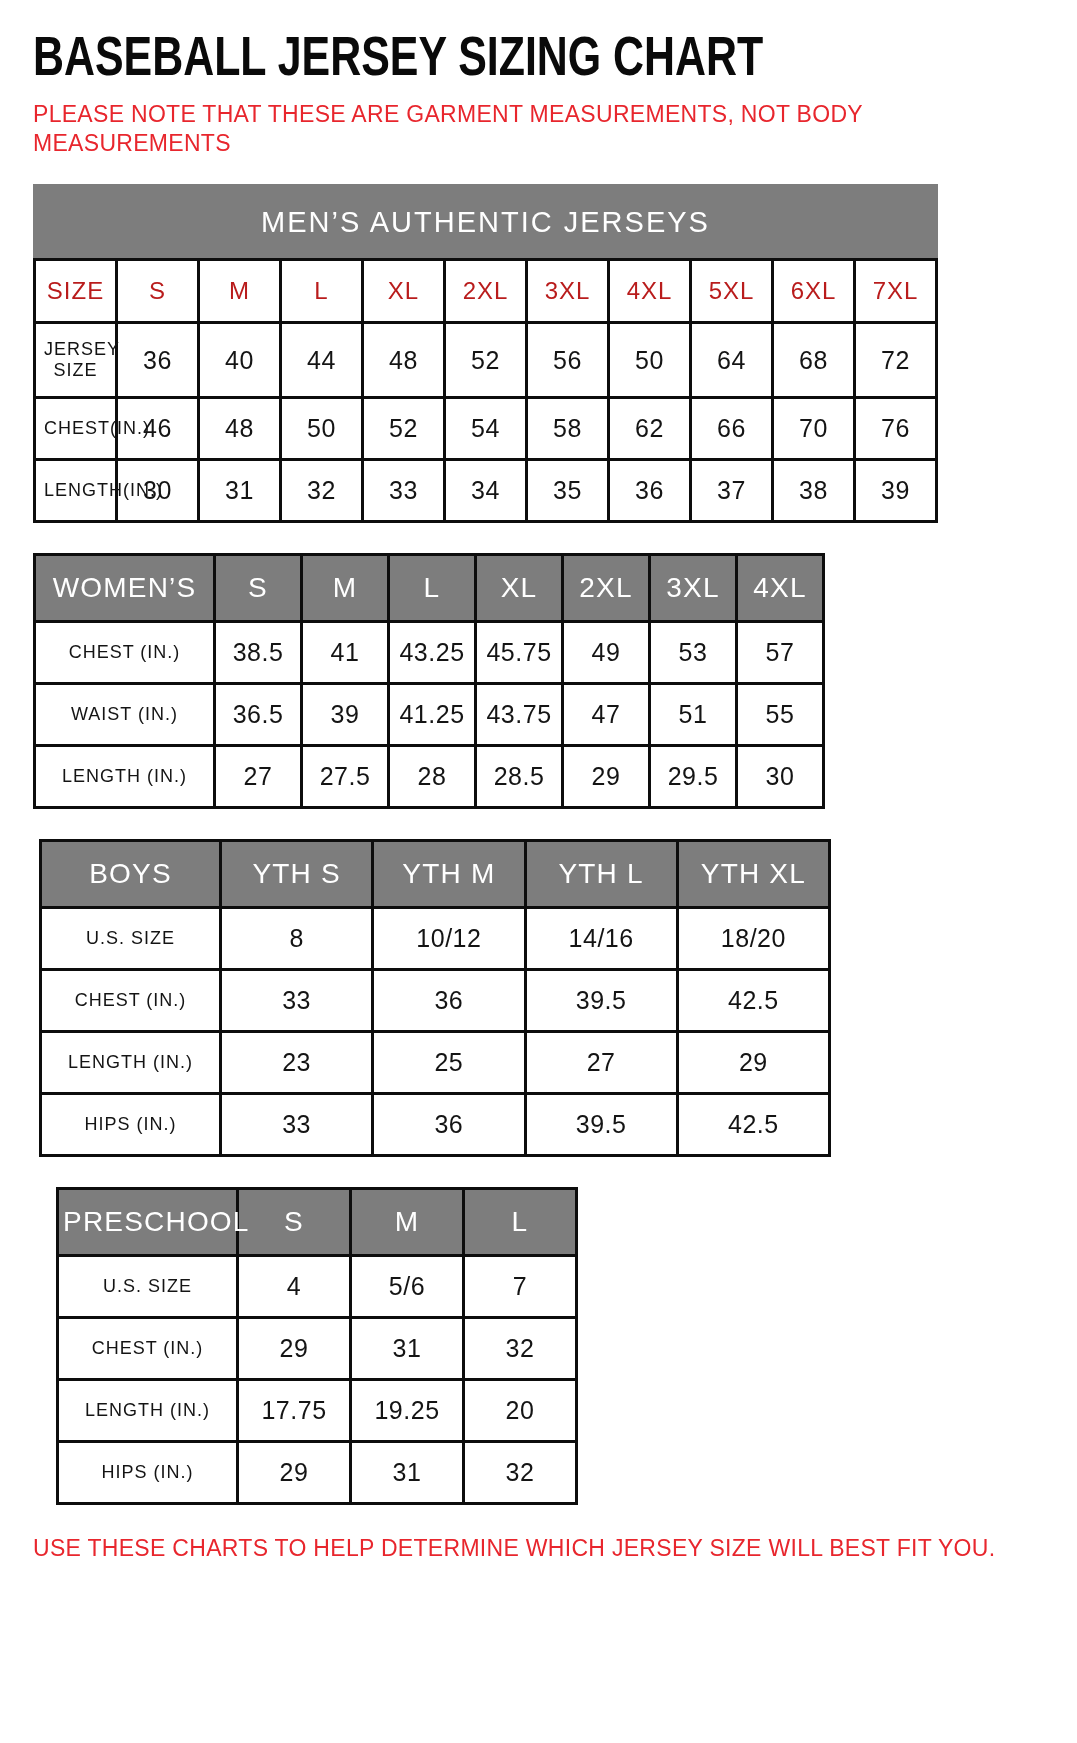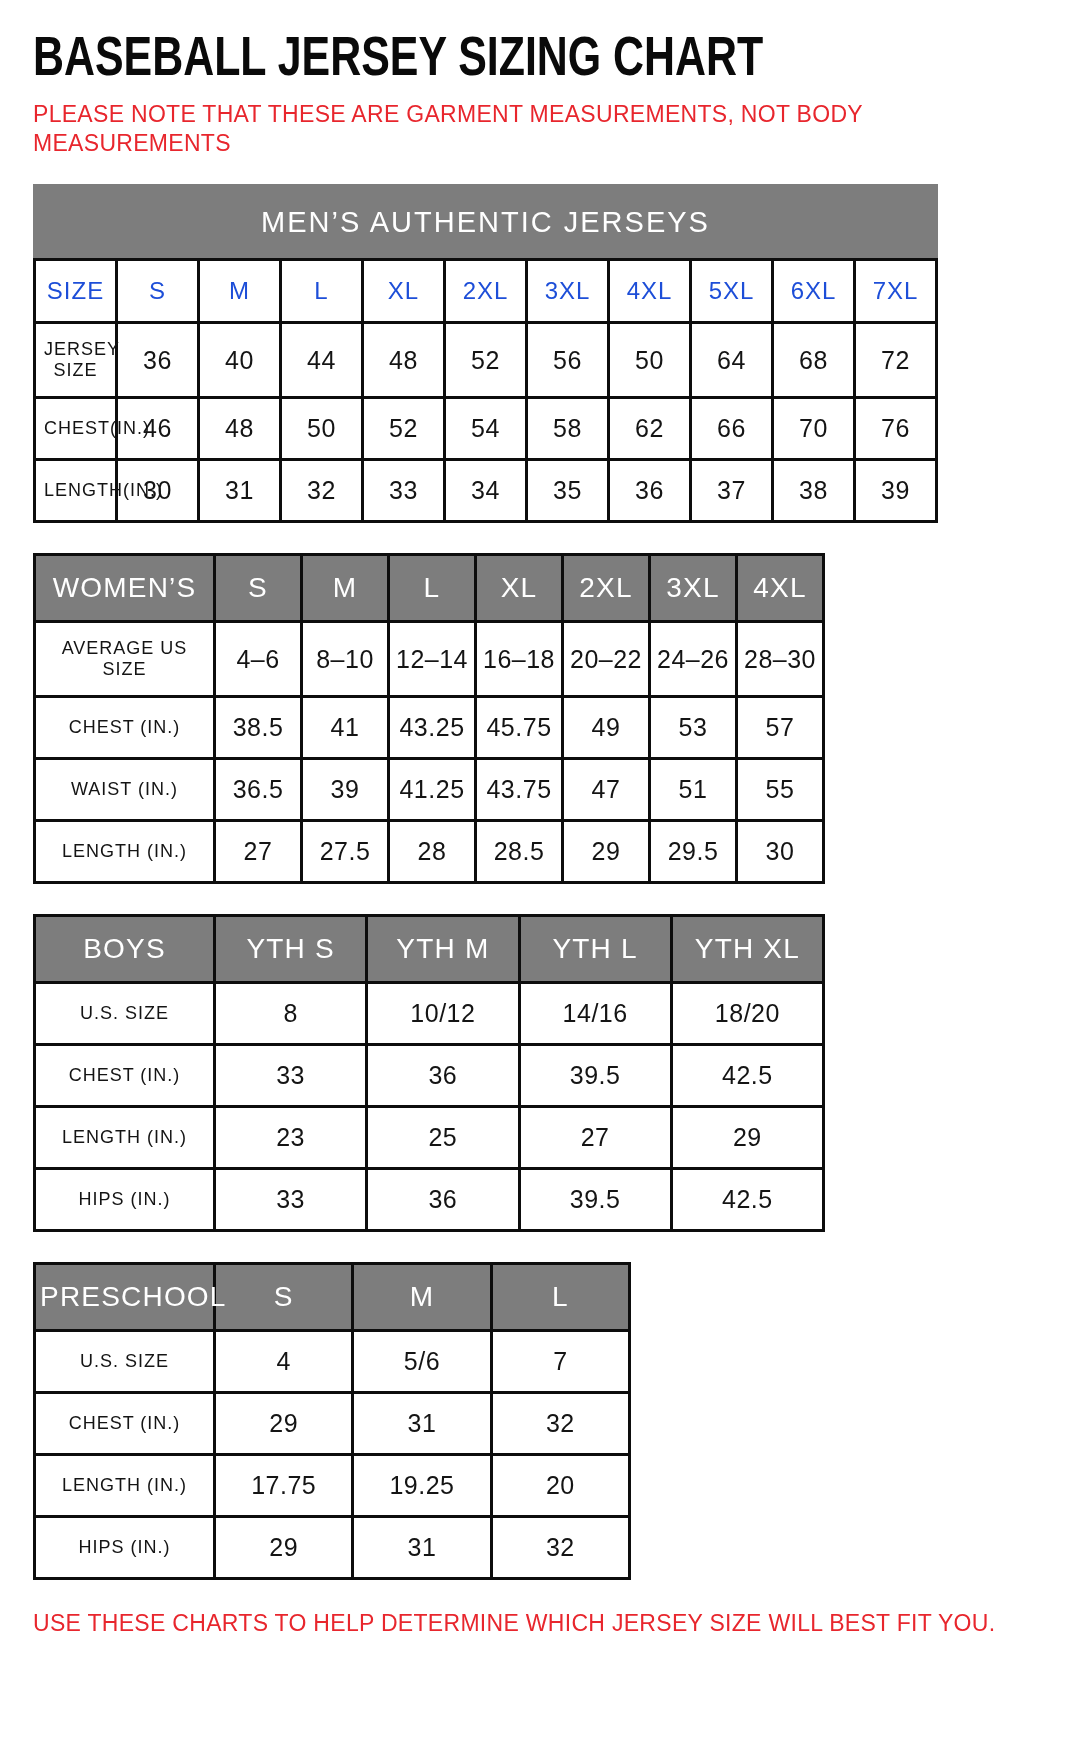--- a/index.html
+++ b/index.html
@@ -35,22 +35,22 @@
   }
 
   table {
     border-collapse: collapse;
     table-layout: fixed;
     margin-bottom: 30px;
     padding-left: 13px;
   }
   #table-mens      { width: 905px; }
   #table-womens    { width: 792px; }
-  #table-boys      { width: 792px; }
-  #table-preschool { width: 598px; }
+  #table-boys      { width: 792px; margin-left: 6px; }
+  #table-preschool { width: 522px; margin-left: 23px; }
 
   th, td {
     border: 3px solid var(--border-black, #0d0d0d);
     text-align: center;
     vertical-align: middle;
     font-weight: 400;
   }
 
   .label-col { width: 180px; }
 
@@ -67,21 +67,21 @@
   .gray-cell {
     background: var(--header-gray, #7d7d7d);
     color: #ffffff;
     font-size: 28px;
     letter-spacing: 1.2px;
     padding: 16px 4px;
   }
 
   .plain-head {
     background: #ffffff;
-    color: #1d4ed8;
+    color: #b91c1c;
     font-size: 24px;
     letter-spacing: 1px;
     padding: 16px 4px;
   }
 
   .row-label {
     font-size: 18px;
     letter-spacing: 1px;
     padding: 15px 8px;
     color: #141414;
@@ -179,30 +179,20 @@
             <th class="gray-cell label-col">WOMEN’S</th>
             <th class="gray-cell">S</th>
             <th class="gray-cell">M</th>
             <th class="gray-cell">L</th>
             <th class="gray-cell">XL</th>
             <th class="gray-cell">2XL</th>
             <th class="gray-cell">3XL</th>
             <th class="gray-cell">4XL</th>
           </tr>
           <tr>
-            <th class="row-label label-col">AVERAGE US SIZE</th>
-            <td class="data-cell">4–6</td>
-            <td class="data-cell">8–10</td>
-            <td class="data-cell">12–14</td>
-            <td class="data-cell">16–18</td>
-            <td class="data-cell">20–22</td>
-            <td class="data-cell">24–26</td>
-            <td class="data-cell">28–30</td>
-          </tr>
-          <tr>
             <th class="row-label label-col">CHEST (IN.)</th>
             <td class="data-cell">38.5</td>
             <td class="data-cell">41</td>
             <td class="data-cell">43.25</td>
             <td class="data-cell">45.75</td>
             <td class="data-cell">49</td>
             <td class="data-cell">53</td>
             <td class="data-cell">57</td>
           </tr>
           <tr>

